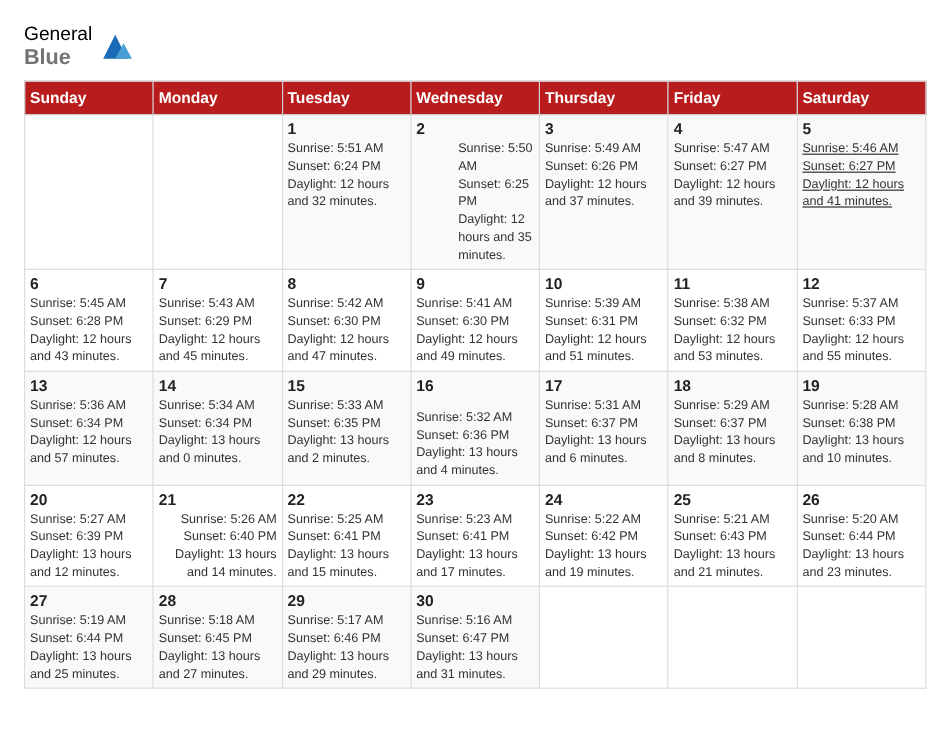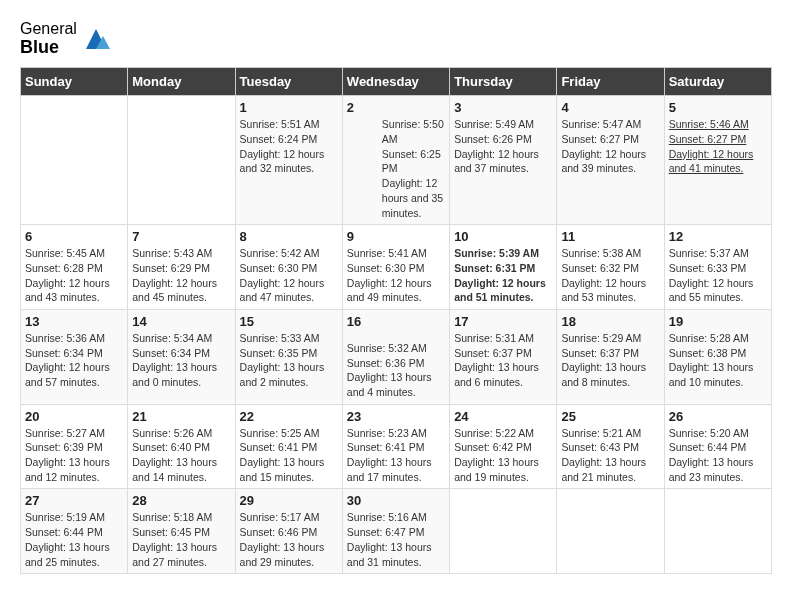--- a/index.html
+++ b/index.html
@@ -22,21 +22,21 @@
       align-items: center;
     }
     .logo-text {
       display: flex;
       flex-direction: column;
       line-height: 1.1;
     }
     .logo-blue {
       font-size: 18px;
       font-weight: bold;
-      color: #000000;
+      color: #737373;
     }
     .logo-icon {
       width: 30px;
       height: 30px;
       margin-left: 4px;
     }
     .title-section {
       text-align: right;
     }
     .month-title {
@@ -46,21 +46,21 @@
     }
     .location {
       font-size: 16px;
       color: #444;
     }
     table {
       width: 100%;
       border-collapse: collapse;
     }
     thead tr th {
-      background-color: #404040;
+      background-color: #b91c1c;
       color: #fff;
       font-size: 13px;
       font-weight: bold;
       padding: 6px 4px;
       text-align: left;
       border: 1px solid #ccc;
     }
     tbody tr td {
       vertical-align: top;
       border: 1px solid #ddd;
@@ -173,21 +173,21 @@
 Daylight: 12 hours and 47 minutes.</div>
         </td>
         <td>
           <span class="day-num">9</span>
           <div class="day-info" style="white-space: pre-line;">Sunrise: 5:41 AM
 Sunset: 6:30 PM
 Daylight: 12 hours and 49 minutes.</div>
         </td>
         <td>
           <span class="day-num">10</span>
-          <div class="day-info" style="white-space: pre-line; font-weight: bold;">Sunrise: 5:39 AM
+          <div class="day-info" style="white-space: pre-line;">Sunrise: 5:39 AM
 Sunset: 6:31 PM
 Daylight: 12 hours and 51 minutes.</div>
         </td>
         <td>
           <span class="day-num">11</span>
           <div class="day-info" style="white-space: pre-line;">Sunrise: 5:38 AM
 Sunset: 6:32 PM
 Daylight: 12 hours and 53 minutes.</div>
         </td>
         <td>
@@ -243,21 +243,21 @@
       </tr>
       <tr>
         <td>
           <span class="day-num">20</span>
           <div class="day-info" style="white-space: pre-line;">Sunrise: 5:27 AM
 Sunset: 6:39 PM
 Daylight: 13 hours and 12 minutes.</div>
         </td>
         <td>
           <span class="day-num">21</span>
-          <div class="day-info" style="white-space: pre-line;">Sunrise: 5:26 AM
+          <div class="day-info" style="white-space: pre-line; text-align: right;">Sunrise: 5:26 AM
 Sunset: 6:40 PM
 Daylight: 13 hours and 14 minutes.</div>
         </td>
         <td>
           <span class="day-num">22</span>
           <div class="day-info" style="white-space: pre-line;">Sunrise: 5:25 AM
 Sunset: 6:41 PM
 Daylight: 13 hours and 15 minutes.</div>
         </td>
         <td>

